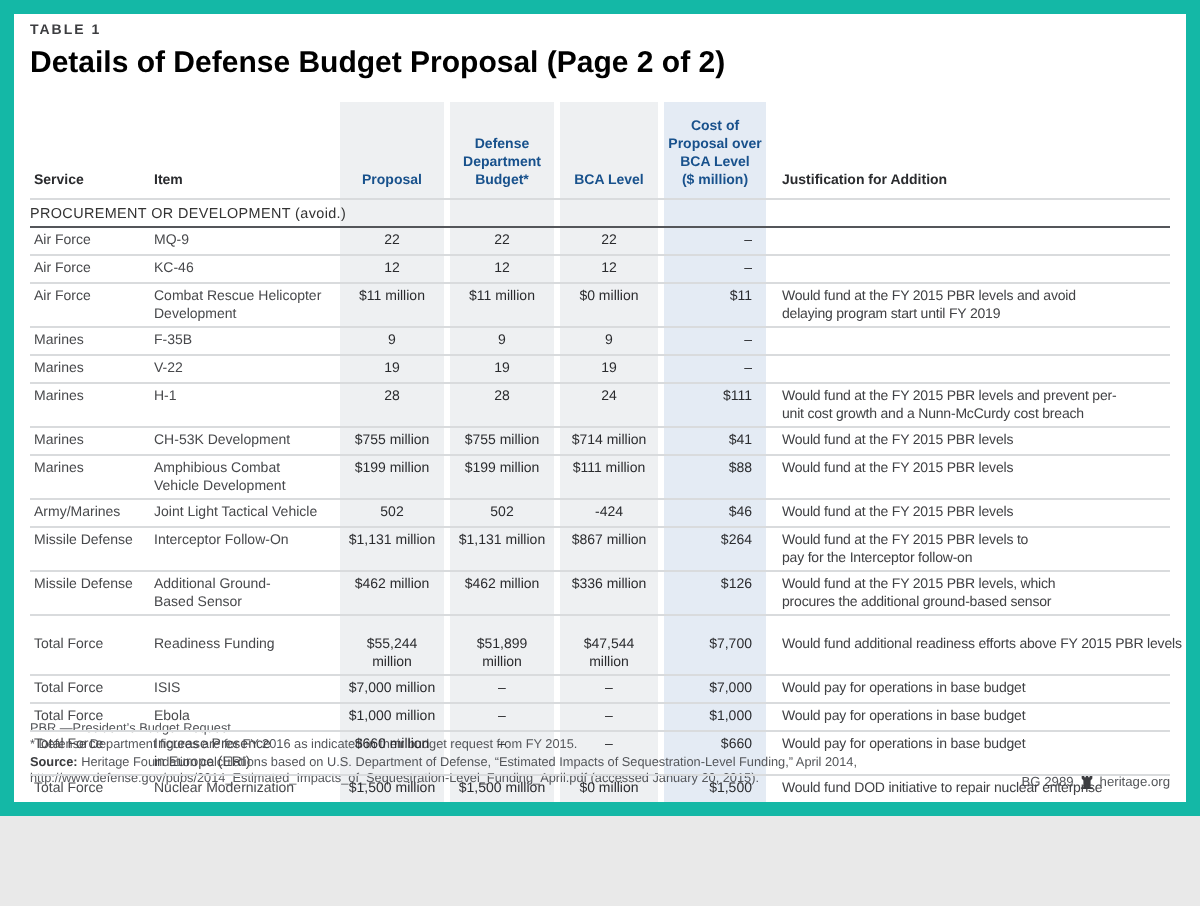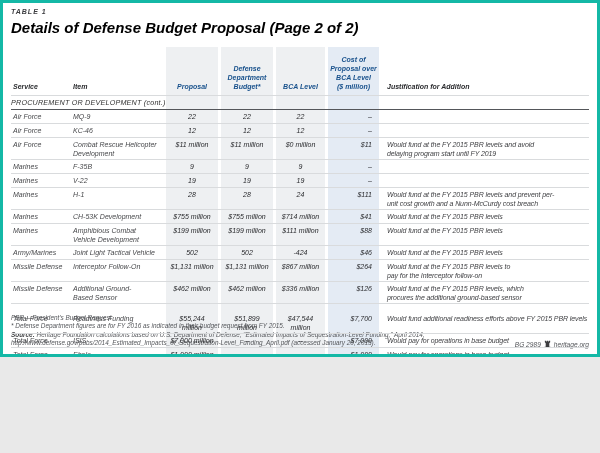--- a/index.html
+++ b/index.html
@@ -1,19 +1,19 @@
 <!DOCTYPE html>
 <html><head>
 <meta charset="utf-8">
 <style>
   html,body{margin:0;padding:0;background:#e9e9e9;}
   .page{
-    width:600px;height:357px;box-sizing:border-box;position:relative;
-    background:#ffffff;border:3px solid #14b8a6;overflow:hidden;
-    font-family:"Liberation Sans", sans-serif;color:#3f4043;font-style:italic;
+    width:600px;height:408px;box-sizing:border-box;position:relative;
+    background:#ffffff;border:7px solid #14b8a6;overflow:hidden;
+    font-family:"Liberation Sans", sans-serif;color:#3f4043;
   }
   .inner{padding:5px 8px 0 8px;}
   .table-label{font-size:7px;font-weight:bold;letter-spacing:1px;color:#3c3d40;margin-bottom:4px;}
   .title{font-size:15px;font-weight:bold;color:#000;margin:0 0 11px 0;line-height:17px;}
 
   .table-wrap{position:relative;}
   .stripe{position:absolute;top:0;bottom:0;z-index:0;}
   .stripe.s1{left:155px;width:52px;background:#eef0f2;}
   .stripe.s2{left:210px;width:52px;background:#eef0f2;}
   .stripe.s3{left:265px;width:49px;background:#eef0f2;}
@@ -78,21 +78,21 @@
         <span class="colhead navy c7">BCA Level</span>
         <span class="colhead navy c9">Cost of
 Proposal over
 BCA Level
 ($ million)</span>
         <span class="colhead dark c11">Justification for Addition</span>
       </div>
 
       <div>
           <div class="grid-row section-row first">
-            <span class="section-label">PROCUREMENT OR DEVELOPMENT (cont.)</span>
+            <span class="section-label">PROCUREMENT OR DEVELOPMENT (avoid.)</span>
           </div>
           <div class="grid-row data-row">
             <span class="cell svc c1">Air Force</span>
             <span class="cell item c2">MQ-9</span>
             <span class="cell num c3">22</span>
             <span class="cell num c5">22</span>
             <span class="cell num c7">22</span>
             <span class="cell cost c9">–</span>
             <span class="cell just c11"></span>
           </div>

